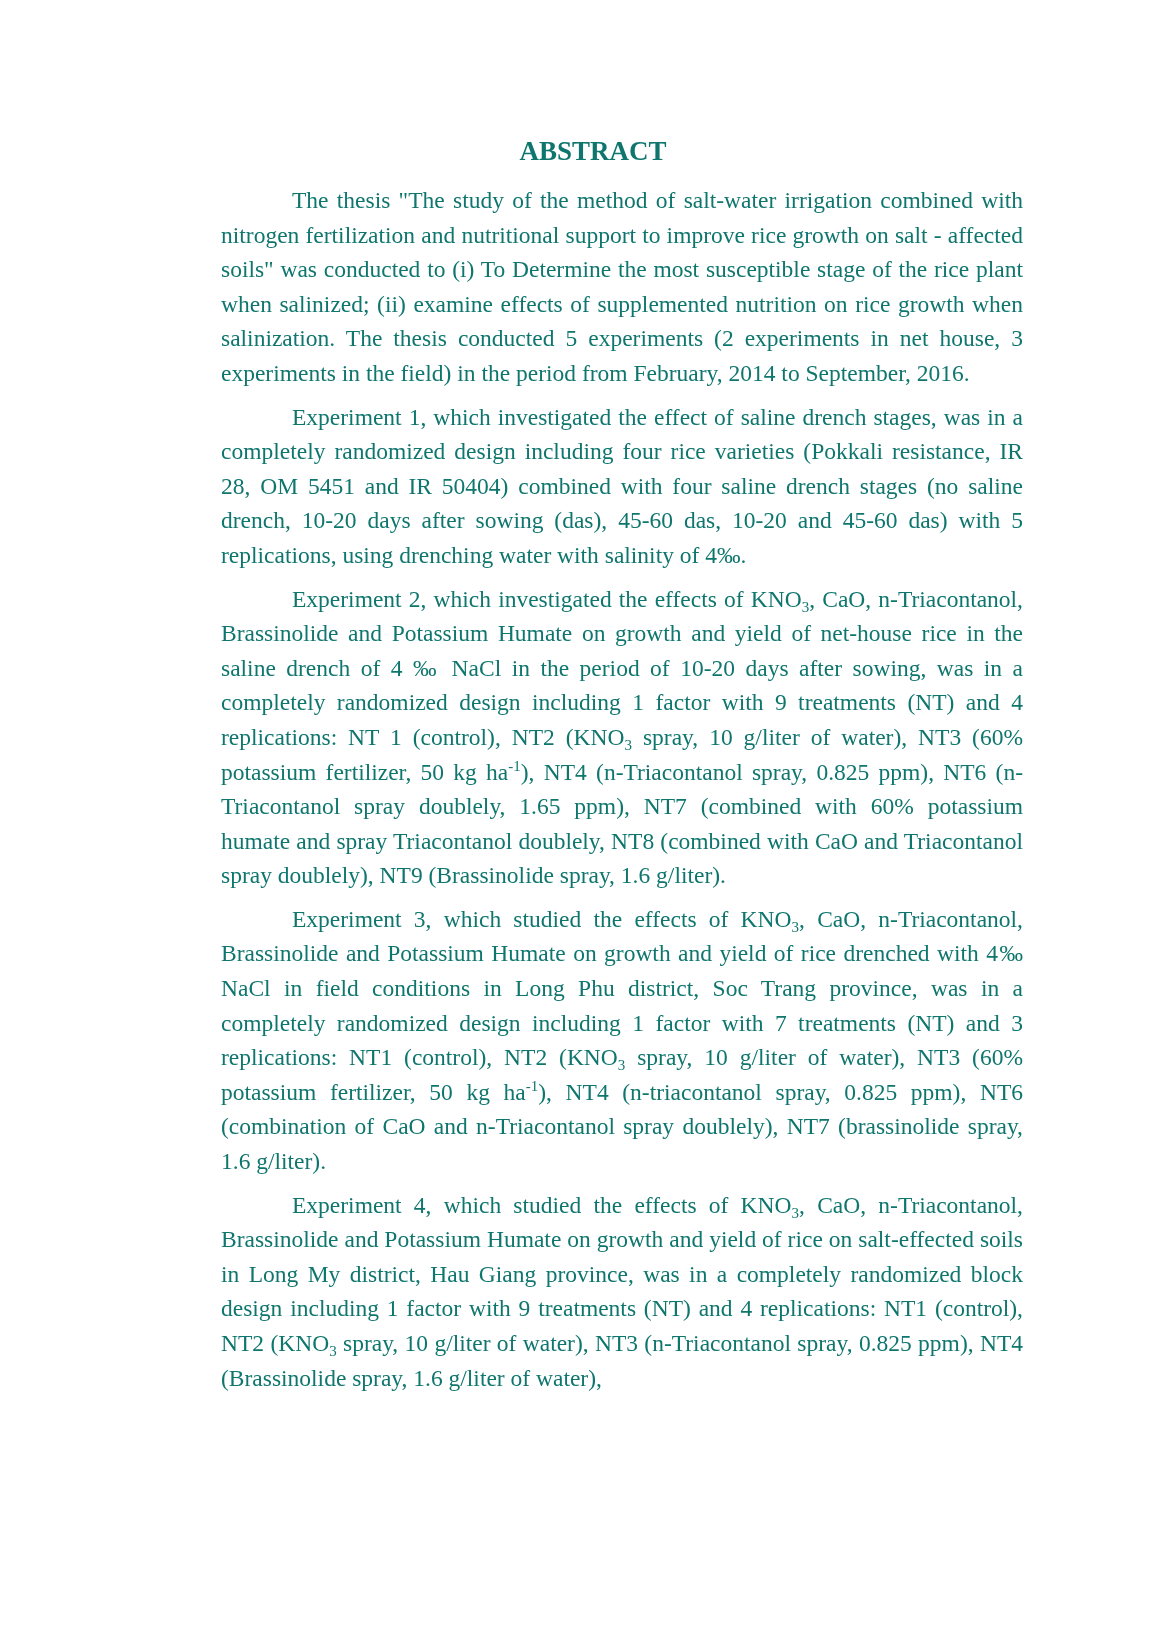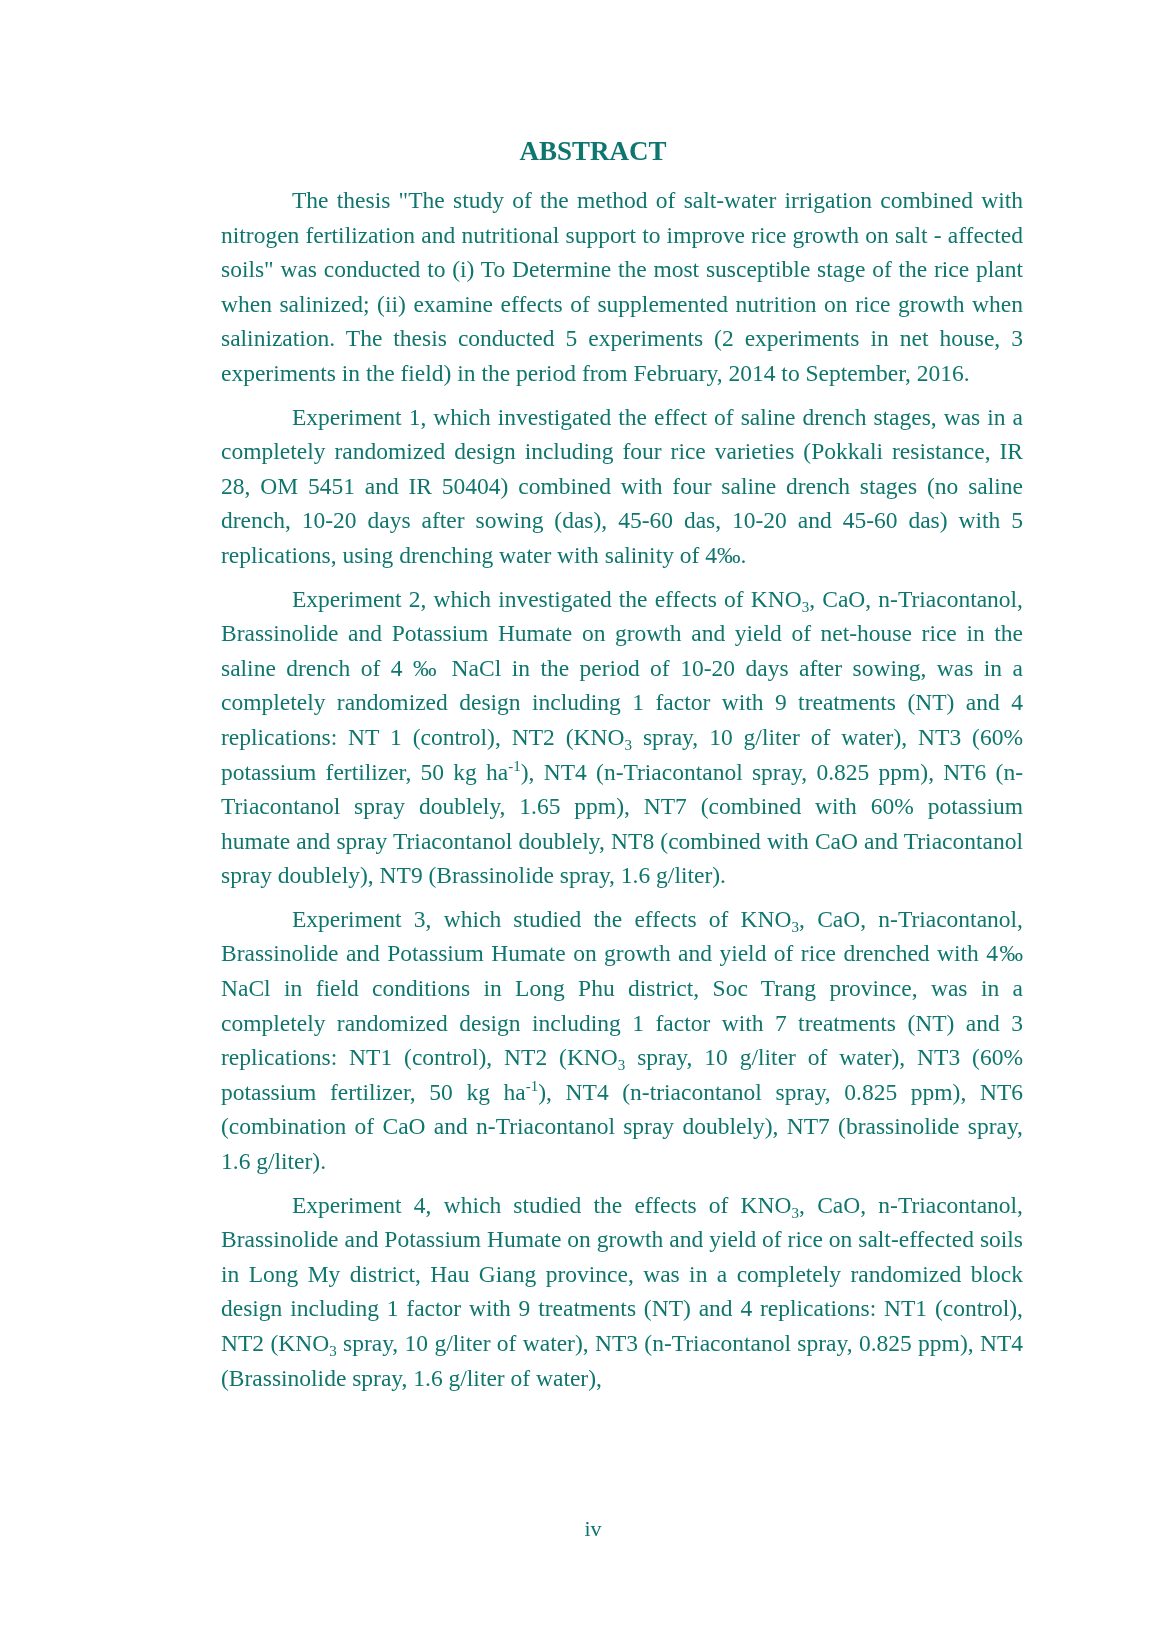--- a/index.html
+++ b/index.html
@@ -35,14 +35,13 @@
   <div class="title">ABSTRACT</div>
 
   <div class="body">
     <p class="para"><span>The thesis "The study of the method of salt-water irrigation combined with nitrogen fertilization and nutritional support to improve rice growth on salt - affected soils" was conducted to (i) To Determine the most susceptible stage of the rice plant when salinized; (ii) examine effects of supplemented nutrition on rice growth when salinization. The thesis conducted 5 experiments (2 experiments in net house, 3 experiments in the field) in the period from February, 2014 to September, 2016.</span></p>
     <p class="para"><span>Experiment 1, which investigated the effect of saline drench stages, was in a completely randomized design including four rice varieties (Pokkali resistance, IR 28, OM 5451 and IR 50404) combined with four saline drench stages (no saline drench, 10-20 days after sowing (das), 45-60 das, 10-20 and 45-60 das) with 5 replications, using drenching water with salinity of 4‰.</span></p>
     <p class="para"><span>Experiment 2, which investigated the effects of KNO</span><sub>3</sub><span>, CaO, n-Triacontanol, Brassinolide and Potassium Humate on growth and yield of net-house rice in the saline drench of 4 ‰ NaCl in the period of 10-20 days after sowing, was in a completely randomized design including 1 factor with 9 treatments (NT) and 4 replications: NT 1 (control), NT2 (KNO</span><sub>3</sub><span> spray, 10 g/liter of water), NT3 (60% potassium fertilizer, 50 kg ha</span><sup>-1</sup><span>), NT4 (n-Triacontanol spray, 0.825 ppm), NT6 (n-Triacontanol spray doublely, 1.65 ppm), NT7 (combined with 60% potassium humate and spray Triacontanol doublely, NT8 (combined with CaO and Triacontanol spray doublely), NT9 (Brassinolide spray, 1.6 g/liter).</span></p>
     <p class="para"><span>Experiment 3, which studied the effects of KNO</span><sub>3</sub><span>, CaO, n-Triacontanol, Brassinolide and Potassium Humate on growth and yield of rice drenched with 4‰ NaCl in field conditions in Long Phu district, Soc Trang province, was in a completely randomized design including 1 factor with 7 treatments (NT) and 3 replications: NT1 (control), NT2 (KNO</span><sub>3</sub><span> spray, 10 g/liter of water), NT3 (60% potassium fertilizer, 50 kg ha</span><sup>-1</sup><span>), NT4 (n-triacontanol spray, 0.825 ppm), NT6 (combination of CaO and n-Triacontanol spray doublely), NT7 (brassinolide spray, 1.6 g/liter).</span></p>
     <p class="para"><span>Experiment 4, which studied the effects of KNO</span><sub>3</sub><span>, CaO, n-Triacontanol, Brassinolide and Potassium Humate on growth and yield of rice on salt-effected soils in Long My district, Hau Giang province, was in a completely randomized block design including 1 factor with 9 treatments (NT) and 4 replications: NT1 (control), NT2 (KNO</span><sub>3</sub><span> spray, 10 g/liter of water), NT3 (n-Triacontanol spray, 0.825 ppm), NT4 (Brassinolide spray, 1.6 g/liter of water),</span></p>
   </div>
 
-  <div class="pagenum">iv</div>
 </div>
 
 </body></html>

